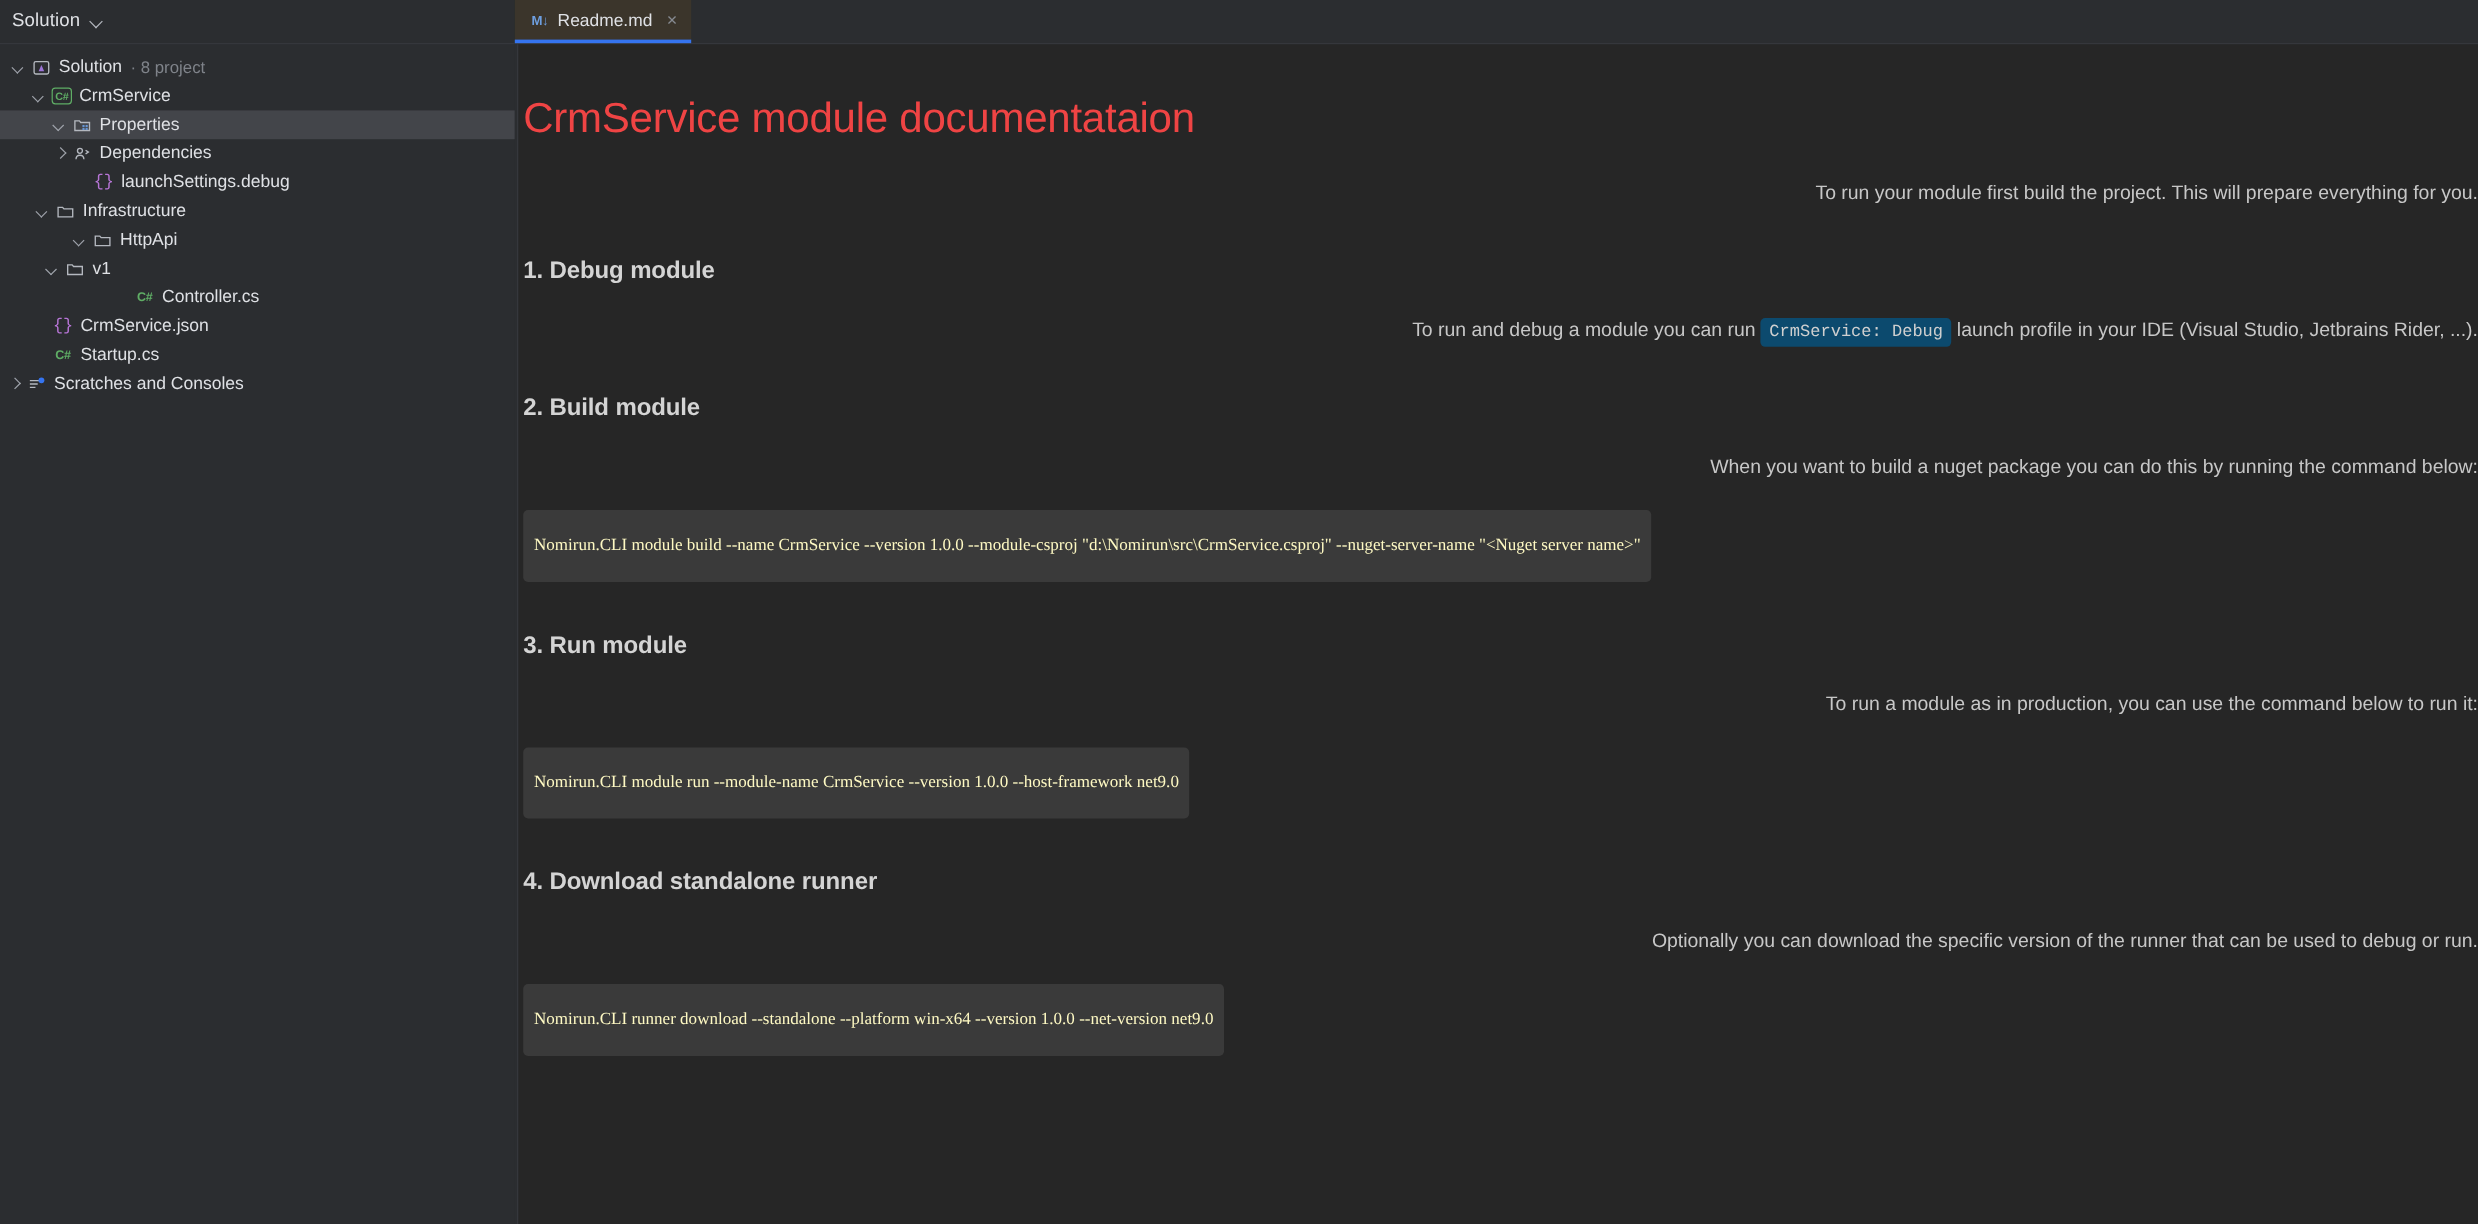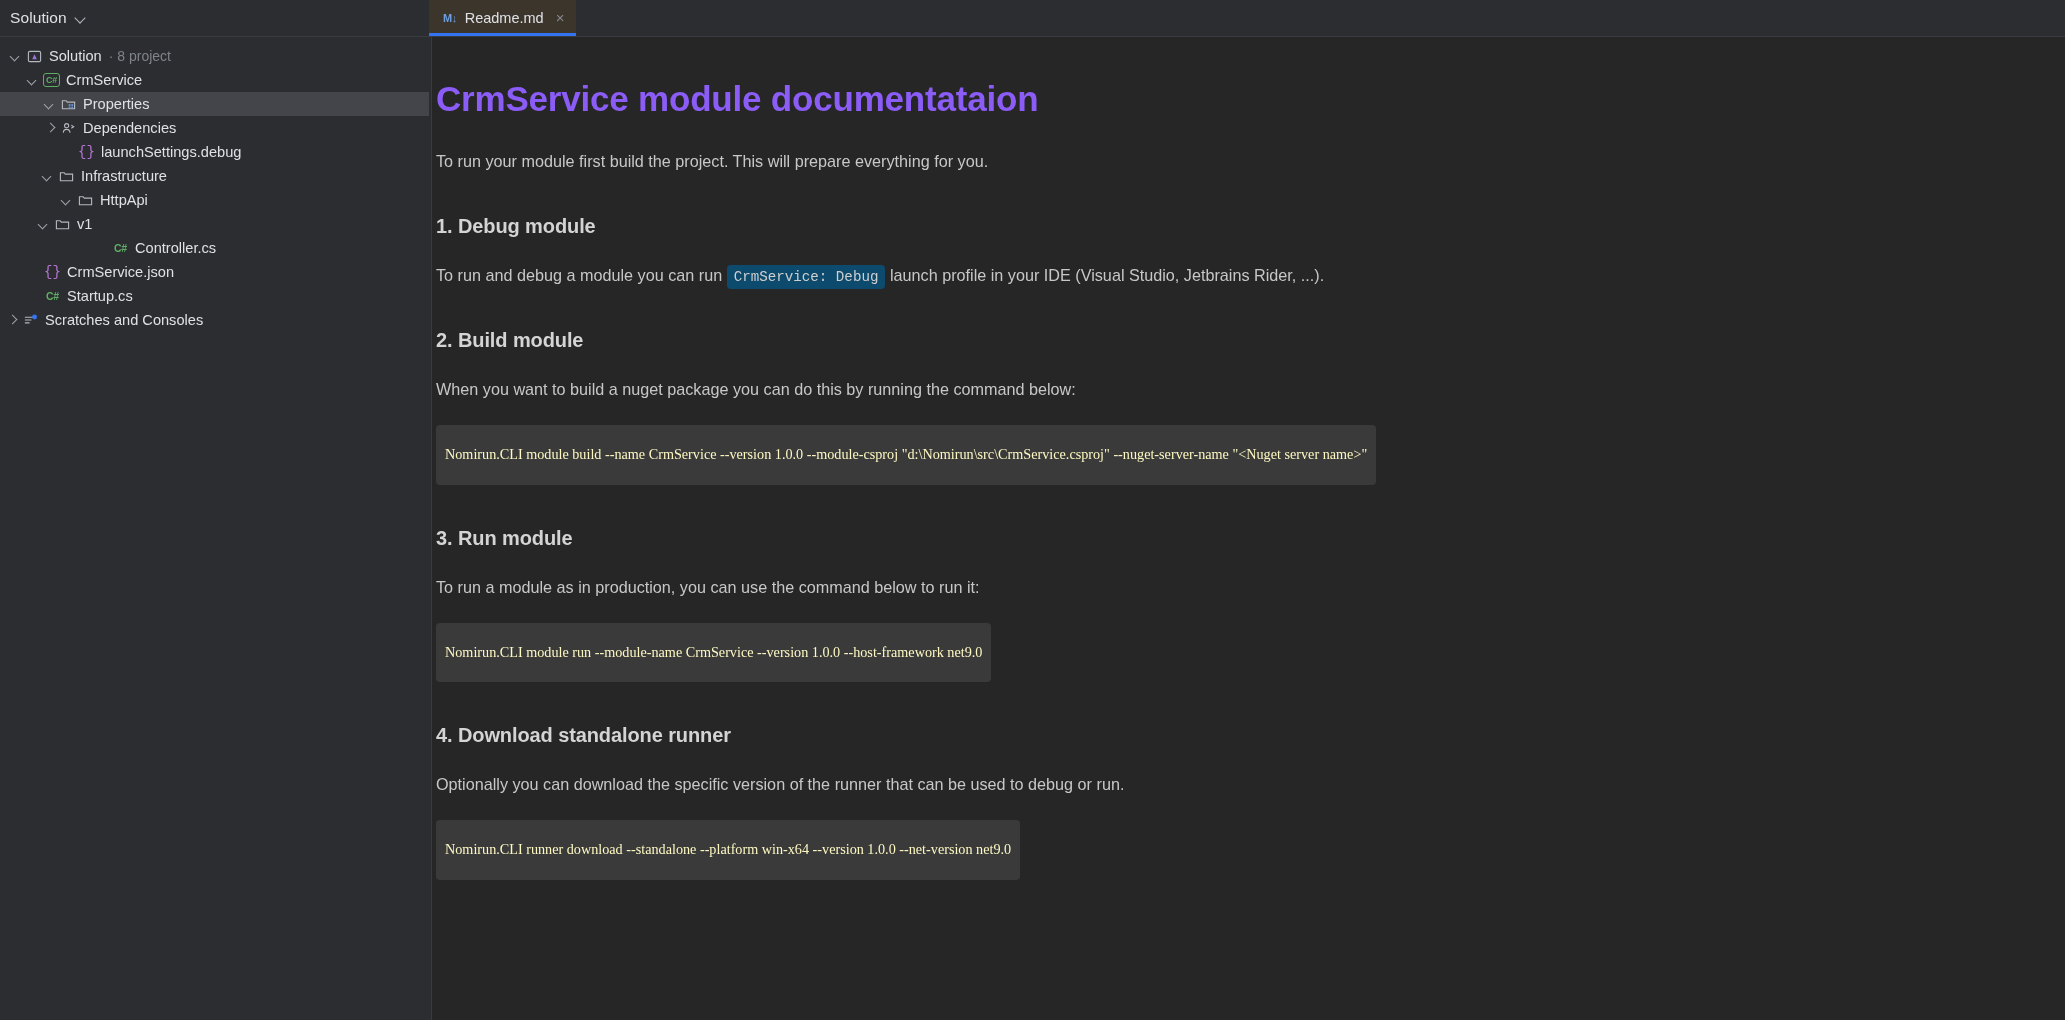--- a/index.html
+++ b/index.html
@@ -123,29 +123,29 @@
     background: #2b2d30; border-right: 1px solid #393b40;
   }
   .preview {
     flex: 1 1 auto; min-width: 0;
     background: #262626;
     overflow: hidden;
     padding: 42px 0 0 4px;
   }
   .md { padding-left: 0; max-width: 1720px; }
   .md h1 {
-    font-size: 35px; font-weight: bold; color: #8b5cf6;
+    font-size: 35px; font-weight: normal; color: #ef4444;
     margin: 0 0 0 0; letter-spacing: -.2px;
   }
   .md h2 {
     font-size: 20px; font-weight: bold; color: #d4d4d4;
     letter-spacing: -.1px;
   }
   .md p {
-    font-size: 16.2px; color: #c7c7c7; line-height: 1.35;
+    font-size: 16.2px; color: #c7c7c7; line-height: 1.35; text-align: right;
   }
   .sp-1 { height: 32px; }
   .sp-2 { height: 42px; }
   .sp-3 { height: 27px; }
   .sp-4 { height: 24px; }
 
   code.inline {
     font-family: "Liberation Mono", monospace;
     font-size: 14.2px; color: #cfcfcf;
     background: #0c4a6e; border-radius: 4px;
@@ -231,21 +231,21 @@
       <span class="node-label">Dependencies</span>
     </div>
 
     <div class="tree-row" style="padding-left:76px">
       <span class="node-icon">
         <span class="ico-json">{}</span>
       </span>
       <span class="node-label">launchSettings.debug</span>
     </div>
 
-    <div class="tree-row" style="padding-left:40px">
+    <div class="tree-row" style="padding-left:28px">
       <span class="twisty down"></span>
       <span class="node-icon">
         <svg width="15" height="15" viewBox="0 0 16 16">
           <path d="M1.5 4 h4 l1.2 1.4 h7.8 v7.1 h-13 Z" fill="none" stroke="#b4b8bf" stroke-width="1.2"></path>
         </svg>
       </span>
       <span class="node-label">Infrastructure</span>
     </div>
 
     <div class="tree-row" style="padding-left:59px">

